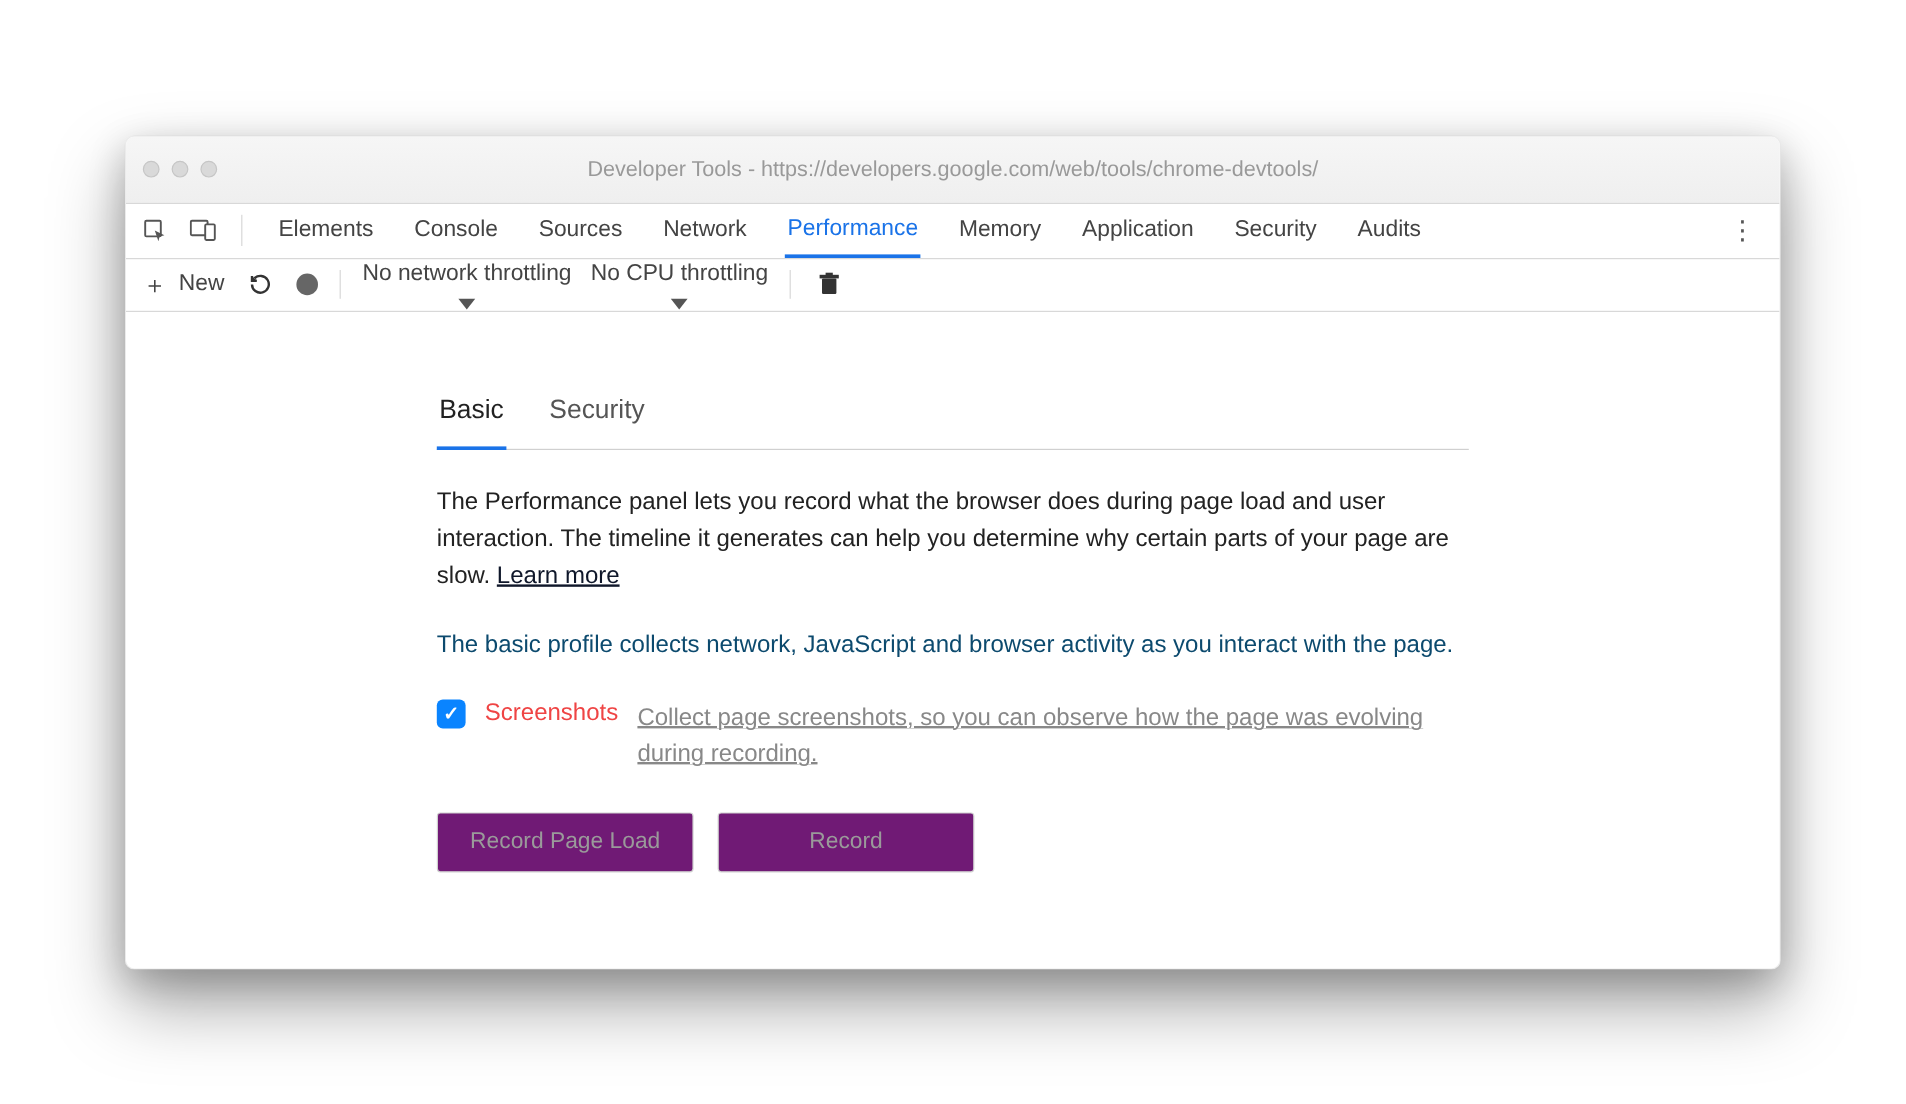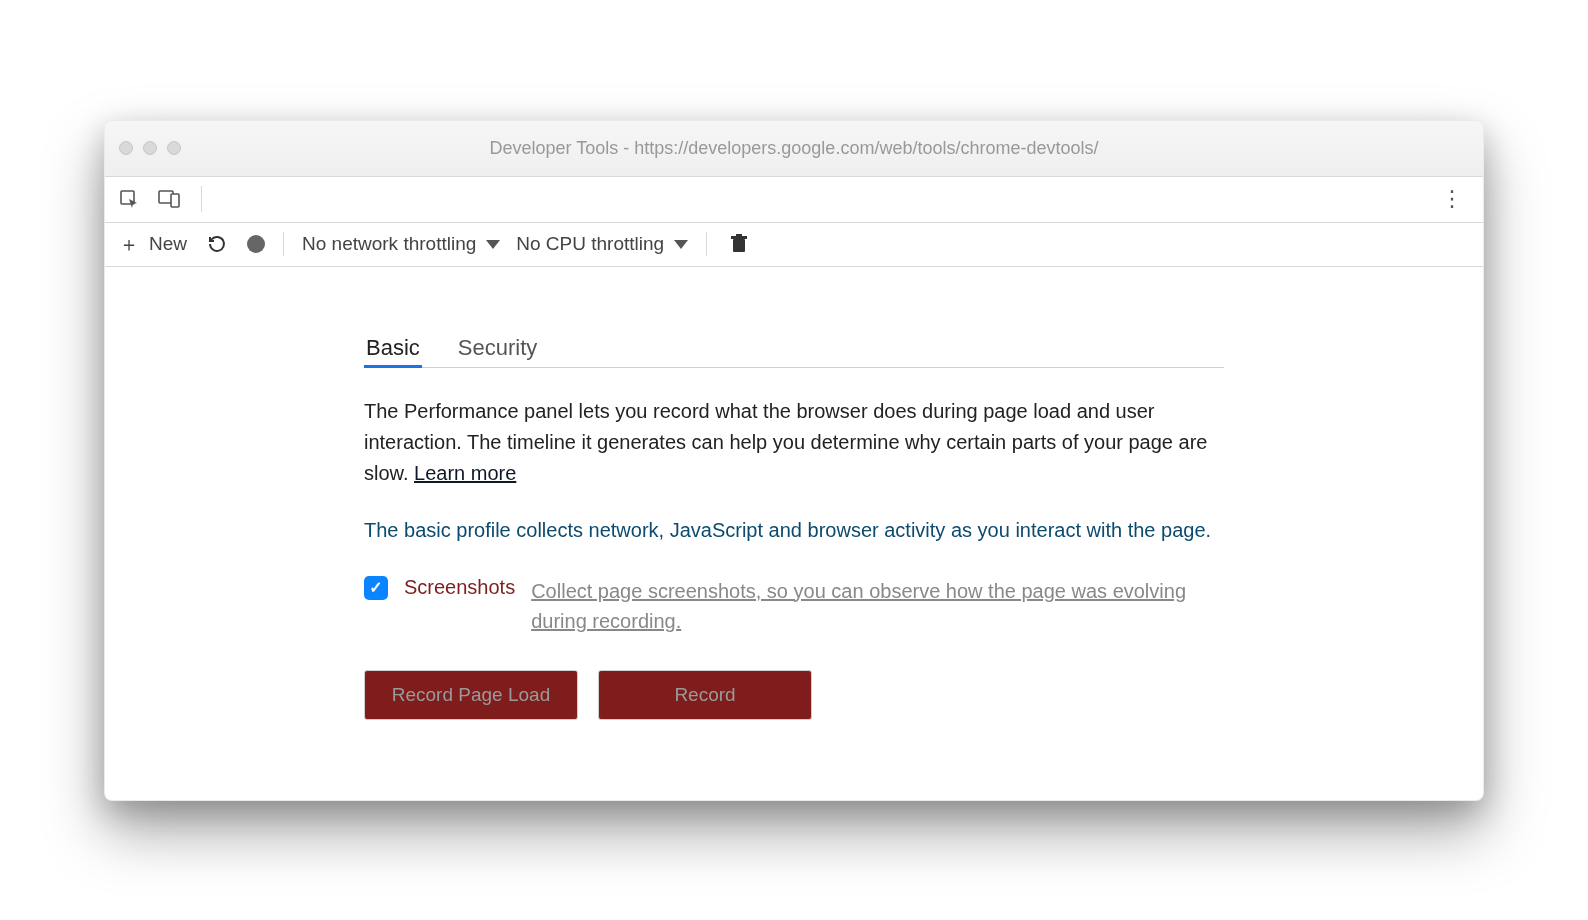--- a/index.html
+++ b/index.html
@@ -68,60 +68,60 @@
     font-size: 19px; color: #444;
   }
   .toolbar .plus { font-size: 20px; margin-right: -6px; }
   .toolbar .divider {
     width: 1px; height: 24px; background: #d8d8d8; margin: 0 2px;
   }
   .record-circle {
     width: 18px; height: 18px; border-radius: 50%; background: #666;
   }
   .dropdown {
-    display: inline-flex; align-items: center; gap: 10px; cursor: pointer;
+    display: inline-flex; align-items: center; gap: 10px; cursor: pointer; flex-direction: column;
   }
   .tri {
     width: 0; height: 0; border-left: 7px solid transparent;
     border-right: 7px solid transparent; border-top: 9px solid #555;
   }
 
   .content {
     padding: 60px 0 80px 0;
     display: flex; justify-content: center;
   }
   .panel { width: 860px; }
   .subtab-row {
     display: flex; gap: 34px;
     border-bottom: 1px solid #d0d0d0;
     font-size: 22px; color: #555;
   }
-  .subtab { padding: 8px 2px 4px 2px; cursor: pointer; }
+  .subtab { padding: 8px 2px 18px 2px; cursor: pointer; }
   .subtab.active {
     color: #222; border-bottom: 3px solid #1a73e8; margin-bottom: -1px;
   }
   .desc { margin-top: 28px; font-size: 20px; color: #222; line-height: 1.55; }
   .desc a { color: #0f172a; }
   .desc2 { margin-top: 26px; font-size: 20px; color: #0c4a6e; line-height: 1.55; }
   .opt {
     margin-top: 30px; display: flex; gap: 16px; align-items: flex-start;
     font-size: 20px;
   }
   .checkbox {
     width: 24px; height: 24px; border-radius: 5px;
     background: #0a84ff; display: inline-flex; align-items: center; justify-content: center;
     flex-shrink: 0;
   }
   .checkmark { color: #fff; font-size: 16px; font-weight: bold; }
-  .opt-label { color: #7f1d1d; }
+  .opt-label { color: #ef4444; }
   .opt-help { color: #888; line-height: 1.5; text-decoration: underline; }
   .buttons { margin-top: 34px; display: flex; gap: 20px; }
   .action-btn {
     width: 214px; height: 50px;
-    border: 1px solid #cfcfcf; background: #7f1d1d;
+    border: 1px solid #cfcfcf; background: #701a75;
     color: #9a9a9a; font-size: 19px;
     border-radius: 3px; cursor: pointer;
   }
 </style>
 </head>
 <body>
 
 <div class="window">
 
   <div class="titlebar">
@@ -140,20 +140,31 @@
         <path d="M10 10 L18 14 L14 15 L13 19 Z" fill="#555" stroke="none"></path>
       </svg>
     </span>
     <span class="icon-btn">
       <svg width="22" height="20" viewBox="0 0 22 20" fill="none" stroke="#555" stroke-width="1.6">
         <rect x="1" y="2" width="14" height="12" rx="1"></rect>
         <rect x="13" y="5" width="8" height="13" rx="1" fill="#fff"></rect>
       </svg>
     </span>
     <span class="divider"></span>
+    <div class="tabs">
+      <span class="tab">Elements</span>
+      <span class="tab">Console</span>
+      <span class="tab">Sources</span>
+      <span class="tab">Network</span>
+      <span class="tab active">Performance</span>
+      <span class="tab">Memory</span>
+      <span class="tab">Application</span>
+      <span class="tab">Security</span>
+      <span class="tab">Audits</span>
+    </div>
     <span class="kebab">⋮</span>
   </div>
 
   <div class="toolbar">
     <span class="plus">＋</span>
     <span>New</span>
     <span class="icon-btn">
       <svg width="20" height="20" viewBox="0 0 20 20" fill="none" stroke="#333" stroke-width="2">
         <path d="M3 10a7 7 0 1 0 2-5"></path>
         <path d="M3 3 L3 7 L7 7" fill="#333"></path>

